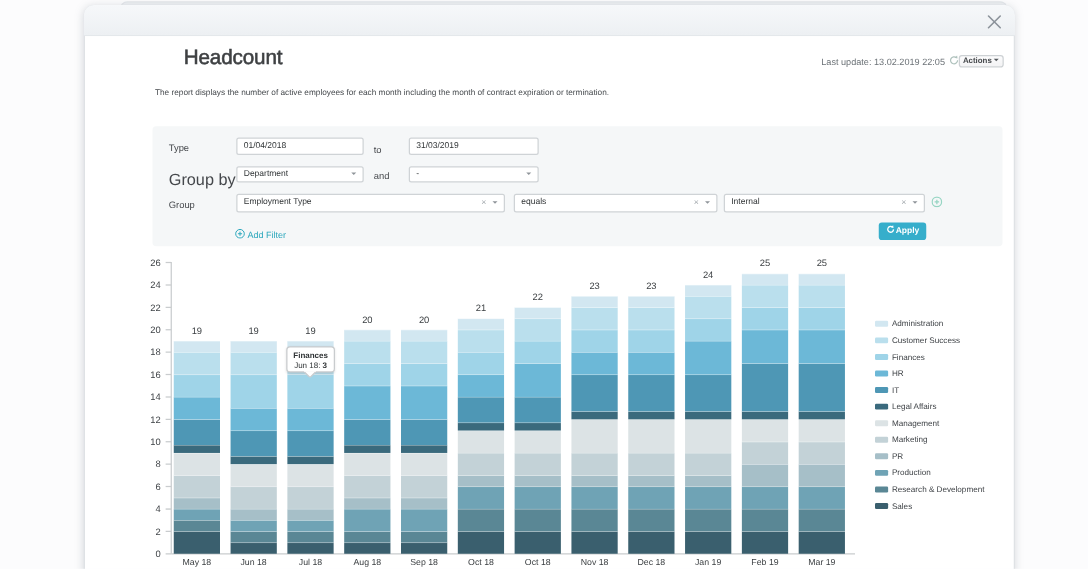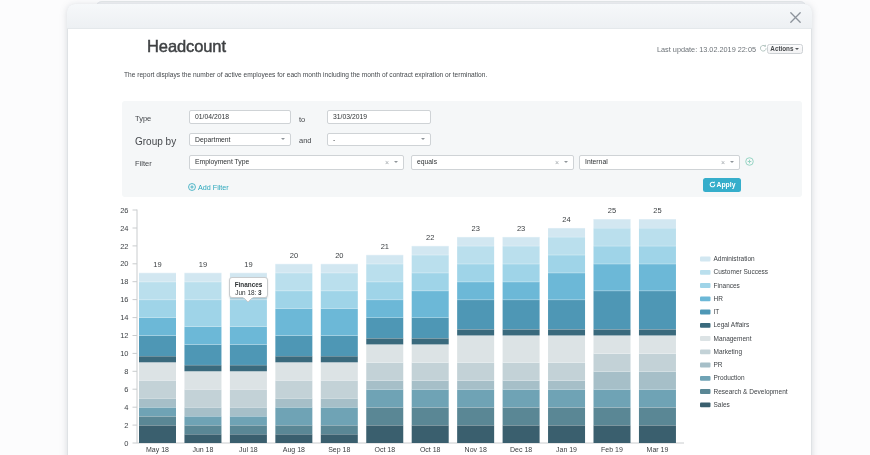--- a/index.html
+++ b/index.html
@@ -31,22 +31,22 @@
     <path d="M12.6 0.8 l0.6 4.6 -4.4-1.1 z" fill="#afc2bd"></path>
   </svg>
 
 <div class="abs" style="left:767px;top:43.5px;width:35.5px;height:10.5px;background:linear-gradient(180deg,#fcfcfd,#f3f3f4);border:1px solid #cdd1d4;border-radius:2.5px;font-size:6.3px;font-weight:700;color:#46494c;text-align:center;line-height:8.8px;">Actions <span style="display:inline-block;width:0;height:0;border-left:2px solid transparent;border-right:2px solid transparent;border-top:2.6px solid #55595c;vertical-align:0.5px;"></span></div>
 
 <div class="abs" style="left:124px;top:70.5px;font-size:6.6px;color:#45494d;">The report displays the number of active employees for each month including the month of contract expiration or termination.</div>
 
 <div class="abs" style="left:122px;top:101px;width:680px;height:96px;background:#f5f7f8;border-radius:3px;"></div>
 
 <div class="abs" style="left:135px;top:113.5px;font-size:7.5px;color:#45484c;">Type</div>
-<div class="abs" style="left:135px;top:136px;font-size:10px;color:#45484c;text-align:center;">Group by</div>
-<div class="abs" style="left:135px;top:158.5px;font-size:7.5px;color:#45484c;">Filter</div>
+<div class="abs" style="left:135px;top:136px;font-size:13px;color:#45484c;text-align:center;">Group by</div>
+<div class="abs" style="left:135px;top:158.5px;font-size:7.5px;color:#45484c;">Group</div>
 <div class="abs" style="left:299px;top:115px;font-size:7.5px;color:#45484c;">to</div>
 <div class="abs" style="left:299px;top:136px;font-size:7.5px;color:#45484c;">and</div>
 
 <div class="abs inp" style="left:189px;top:110px;width:102px;height:13.5px;">01/04/2018</div>
 <div class="abs inp" style="left:327px;top:110px;width:104px;height:13.5px;">31/03/2019</div>
 
 <div class="abs inp" style="left:189px;top:132.5px;width:102px;height:13.5px;">Department<span class="car"></span></div>
 <div class="abs inp" style="left:327px;top:132.5px;width:104px;height:13.5px;">-<span class="car"></span></div>
 
 <div class="abs inp" style="left:189px;top:155px;width:215px;height:14.5px;line-height:12.5px;">Employment Type<span class="xx">×</span><span class="car"></span></div>

